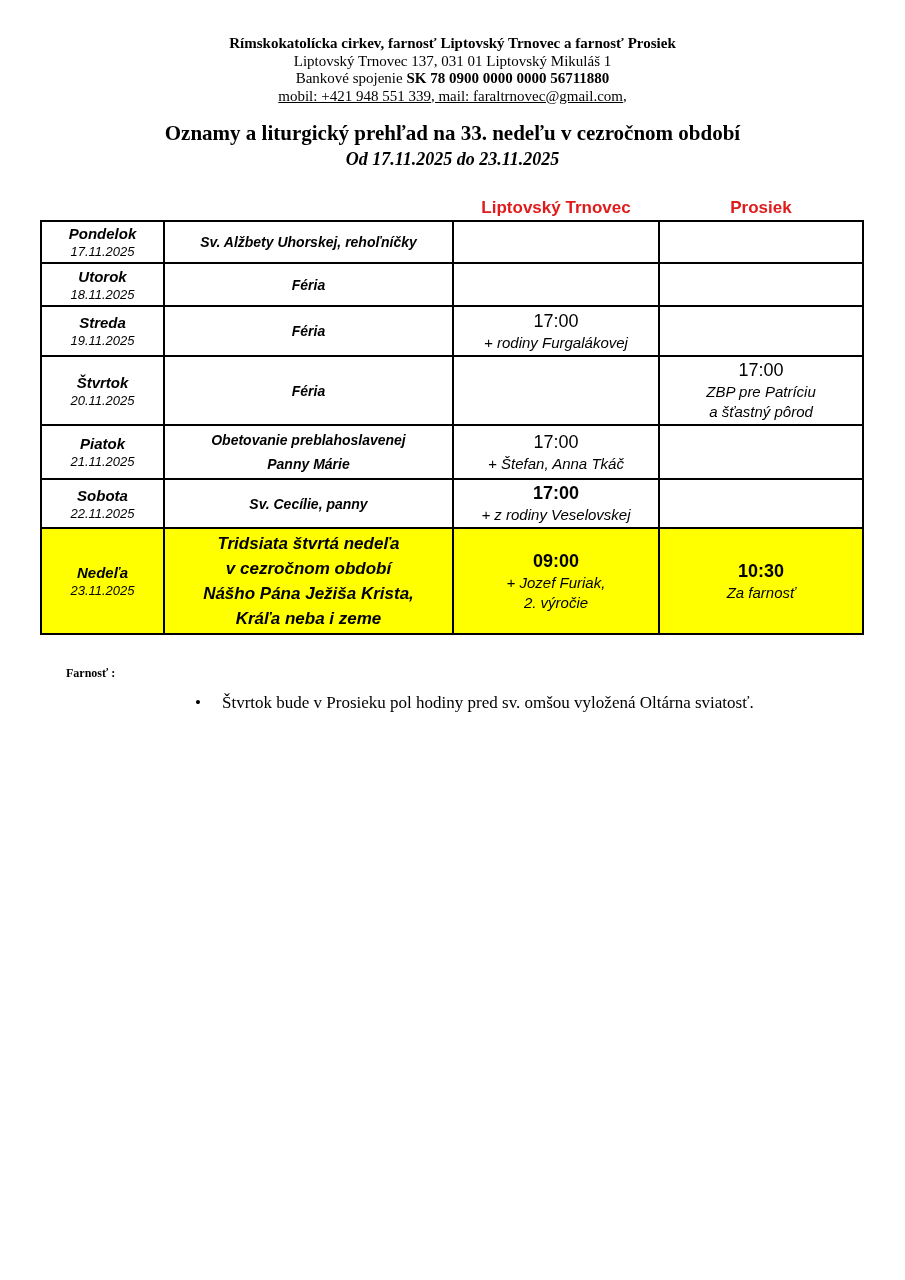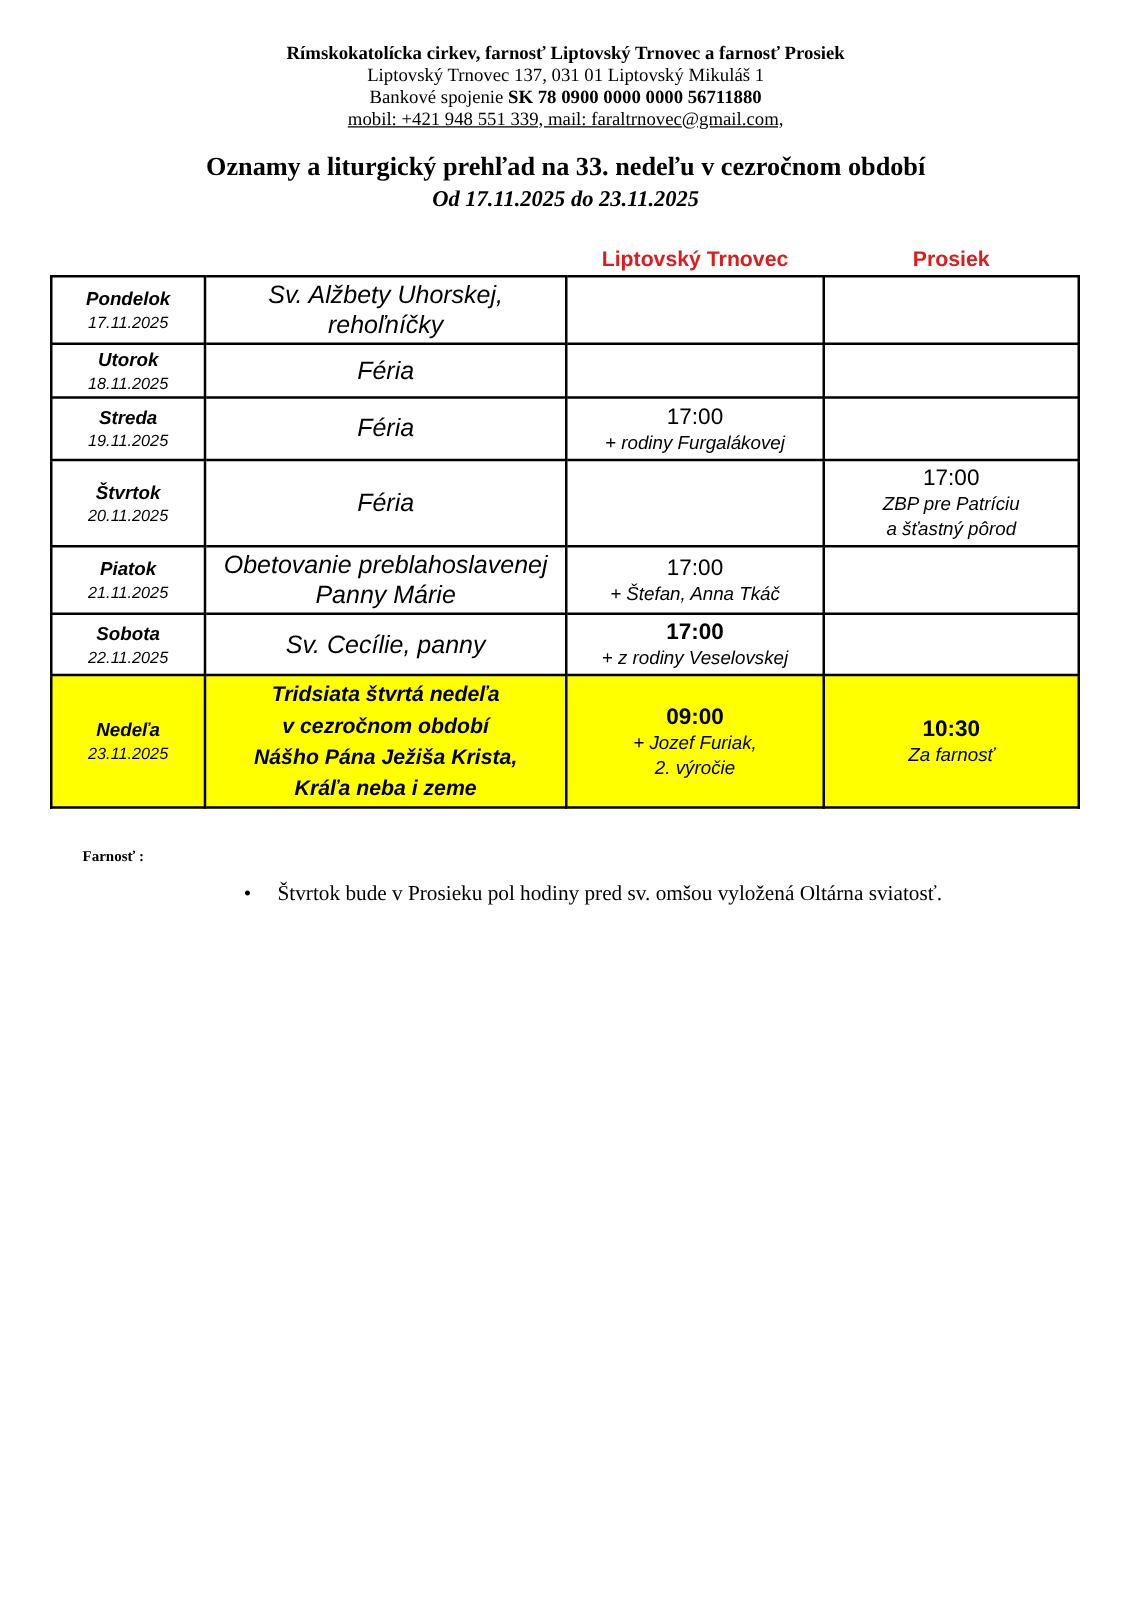--- a/index.html
+++ b/index.html
@@ -33,21 +33,21 @@
     padding:0 0 2px 0;text-align:center;vertical-align:bottom;
   }
   table.sched tbody td{
     border:2px solid #000;
     text-align:center;vertical-align:middle;
     padding:2px 4px;
   }
   tr.hl td{background:var(--yellow,#ffff00);}
   .day{font-weight:bold;font-style:italic;font-size:15px;line-height:19px;}
   .date{font-style:italic;font-size:13px;line-height:17px;}
-  .feast-cell{font-style:italic;font-size:20px;line-height:24px;}
+  .feast-cell{font-style:italic;font-size:14px;line-height:24px;font-weight:bold;}
   .feast-cell.bold{font-weight:bold;font-size:17px;line-height:25px;}
   .time{font-size:18px;line-height:23px;}
   .time.bold{font-weight:bold;}
   .intent{font-style:italic;font-size:15px;line-height:20px;}
   
   .farnost{margin:31px 0 0 66px;font-weight:bold;font-size:12px;}
   .bullet-row{display:flex;margin:9px 0 0 195px;width:606px;}
   .bullet-glyph{width:27px;font-size:17px;line-height:26px;}
   .bullet-text{flex:1;text-align:justify;font-size:17px;line-height:26px;}
 </style>

